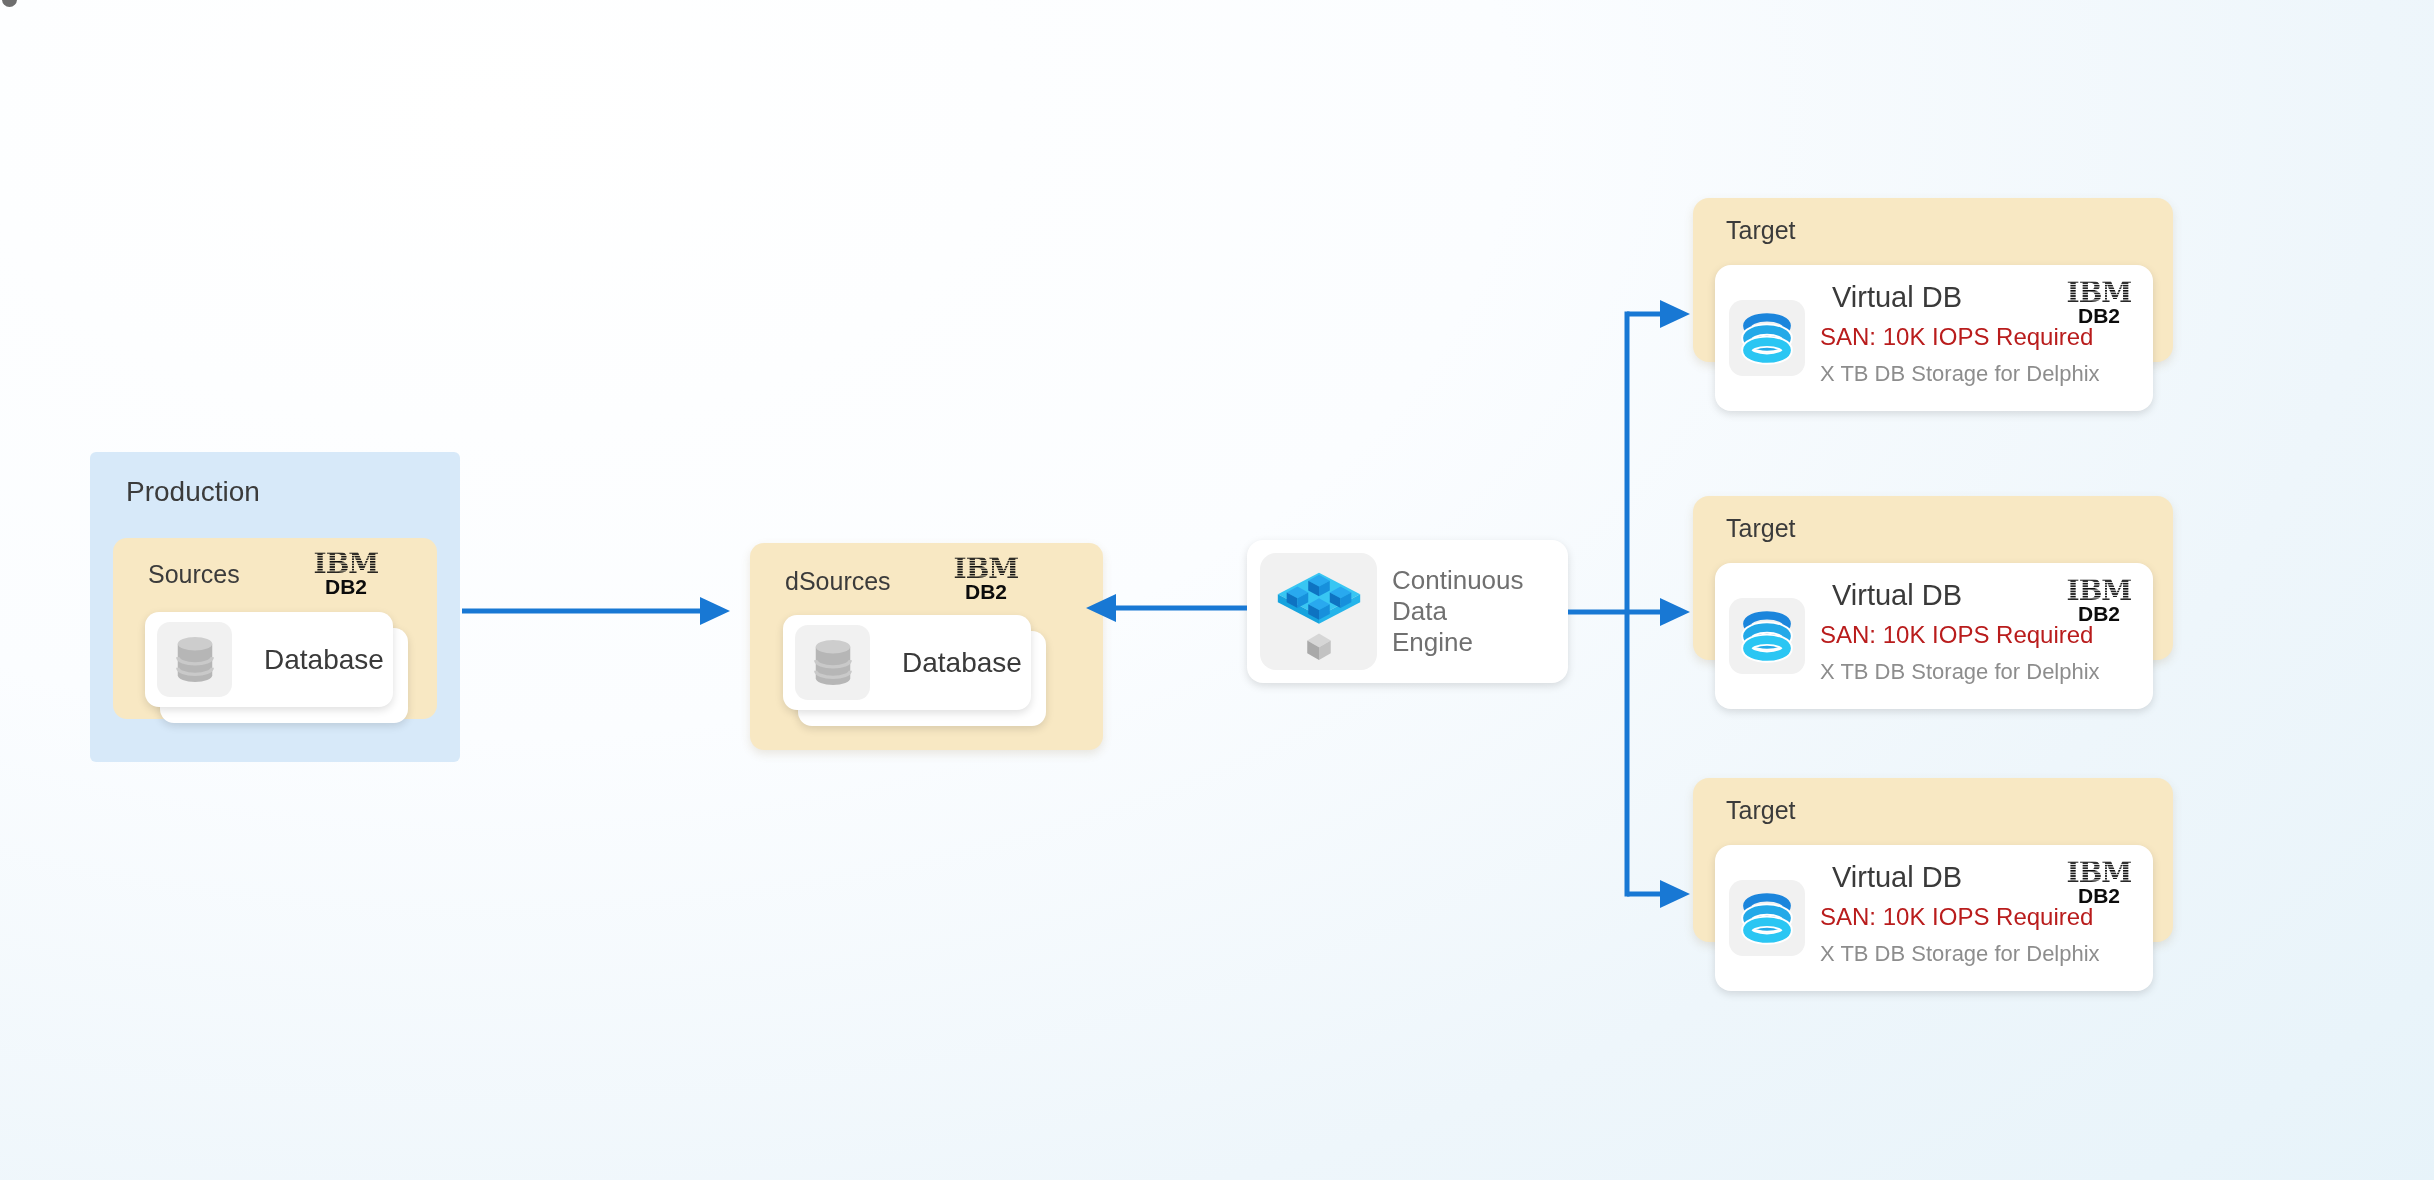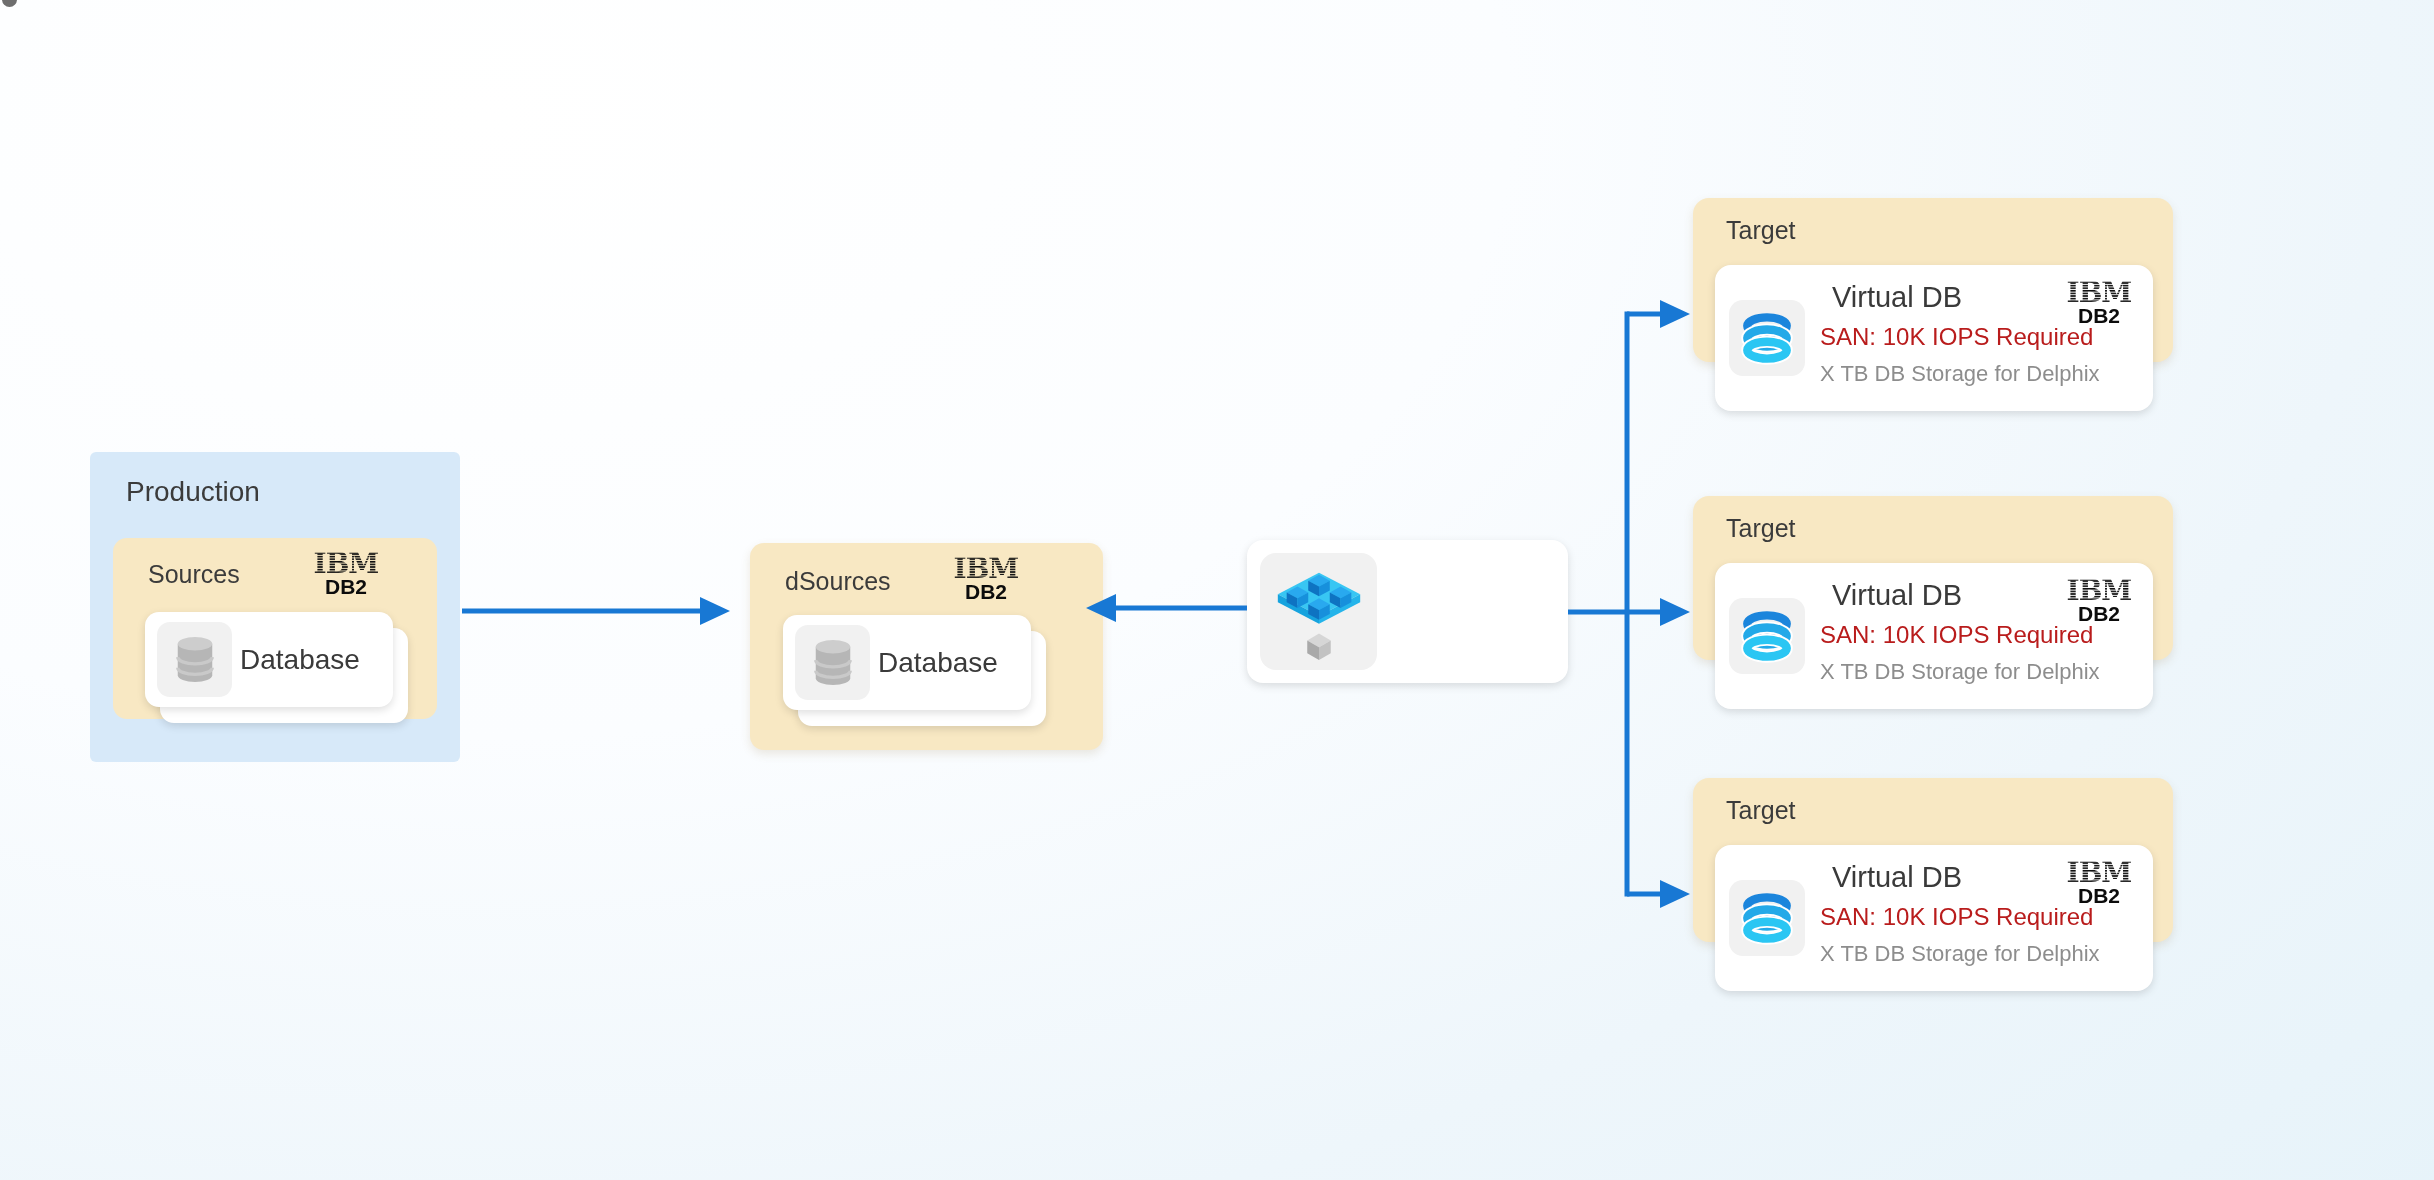--- a/index.html
+++ b/index.html
@@ -14,21 +14,21 @@
   .panel-tan{position:absolute;background:#f8e8c3;border-radius:16px;box-shadow:0 4px 10px rgba(150,120,60,.16);}
   .panel-title{position:absolute;color:#3b3b3b;font-size:28px;}
   .tan-label{position:absolute;color:#3b3b3b;font-size:25px;}
   
   .card{background:#ffffff;border-radius:14px;box-shadow:0 3px 9px rgba(0,0,0,.13);}
   .card-stack{position:absolute;width:248px;height:95px;}
   .card-back{position:absolute;left:15px;top:16px;width:248px;height:95px;}
   .card-front{position:absolute;left:0;top:0;width:248px;height:95px;display:flex;align-items:center;}
   .icon-tile{background:#f1f1f1;border-radius:13px;display:flex;align-items:center;justify-content:center;flex:none;}
   .db-tile{width:75px;height:75px;margin-left:12px;}
-  .db-card-label{color:#3a3a3a;font-size:28px;margin-left:8px;}
+  .db-card-label{color:#3a3a3a;font-size:28px;margin-left:32px;}
   
   .ibm-logo{position:absolute;}
   .ibm-word{font-family:"DejaVu Serif",serif;font-weight:bold;font-size:28px;letter-spacing:-1px;text-anchor:middle;fill:url(#ibm-stripes);}
   .db2-word{font-family:"Liberation Sans",sans-serif;font-weight:bold;font-size:21px;text-anchor:middle;fill:#0c0c0c;}
   
   #engine-card{position:absolute;left:1247px;top:540px;width:321px;height:143px;display:flex;align-items:center;border-radius:16px;}
   #engine-card .icon-tile{width:117px;height:117px;margin-left:13px;border-radius:16px;}
   .engine-lines{margin-left:15px;color:#707070;font-size:26px;line-height:31px;}
   
   .target-box{position:absolute;left:1693px;width:480px;height:164px;}
@@ -126,20 +126,25 @@
           <polygon points="39,42 50,48 50,58 39,52" fill="#0e73c2"></polygon>
           <polygon points="61,42 50,48 50,58 61,52" fill="#1790dc"></polygon>
         </g>
         <g>
           <polygon points="50,72 62,79 50,86 38,79" fill="#d6d6d6"></polygon>
           <polygon points="38,79 50,86 50,99 38,92" fill="#a9a9a9"></polygon>
           <polygon points="62,79 50,86 50,99 62,92" fill="#c2c2c2"></polygon>
         </g>
       </svg>
     </div>
+    <div class="engine-lines">
+      <div>Continuous</div>
+      <div>Data</div>
+      <div>Engine</div>
+    </div>
   </div>
 
   <div class="panel-tan target-box" style="top:198px;">
     <div class="tan-label" style="left:33px;top:18px;">Target</div>
     <div class="card target-card">
       <div class="icon-tile vdb-tile">
         <svg width="60" height="58" viewBox="0 0 64 60">
           <ellipse cx="32" cy="17" rx="21" ry="9" stroke="#1b85dc" stroke-width="9" fill="none"></ellipse>
           <ellipse cx="32" cy="30" rx="21" ry="9" stroke="#ffffff" stroke-width="13" fill="none"></ellipse>
           <ellipse cx="32" cy="30" rx="21" ry="9" stroke="#23a9e8" stroke-width="9" fill="none"></ellipse>

